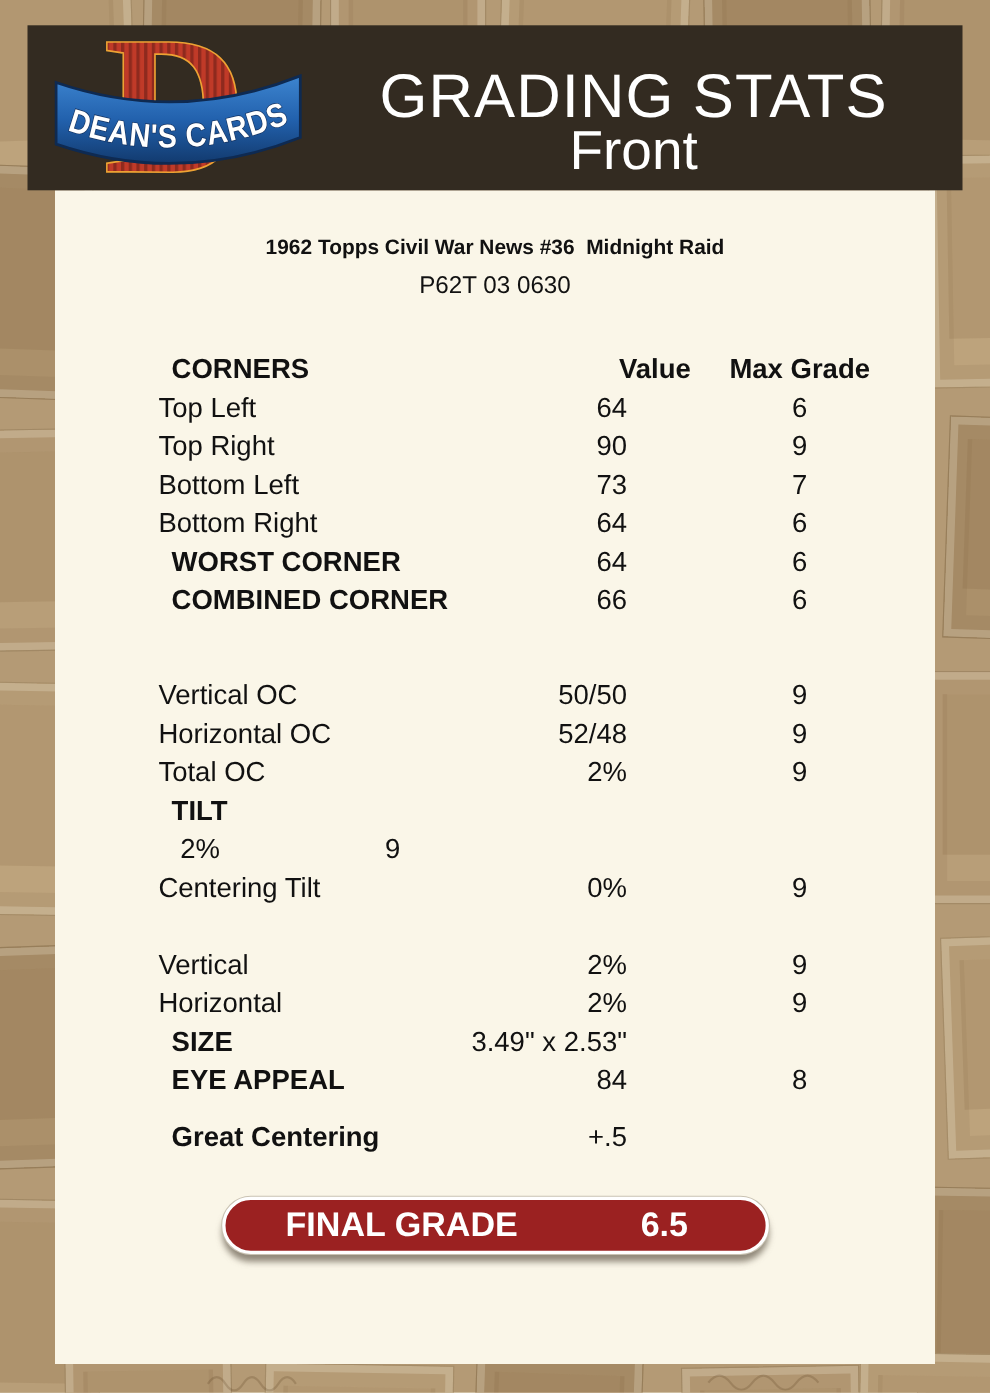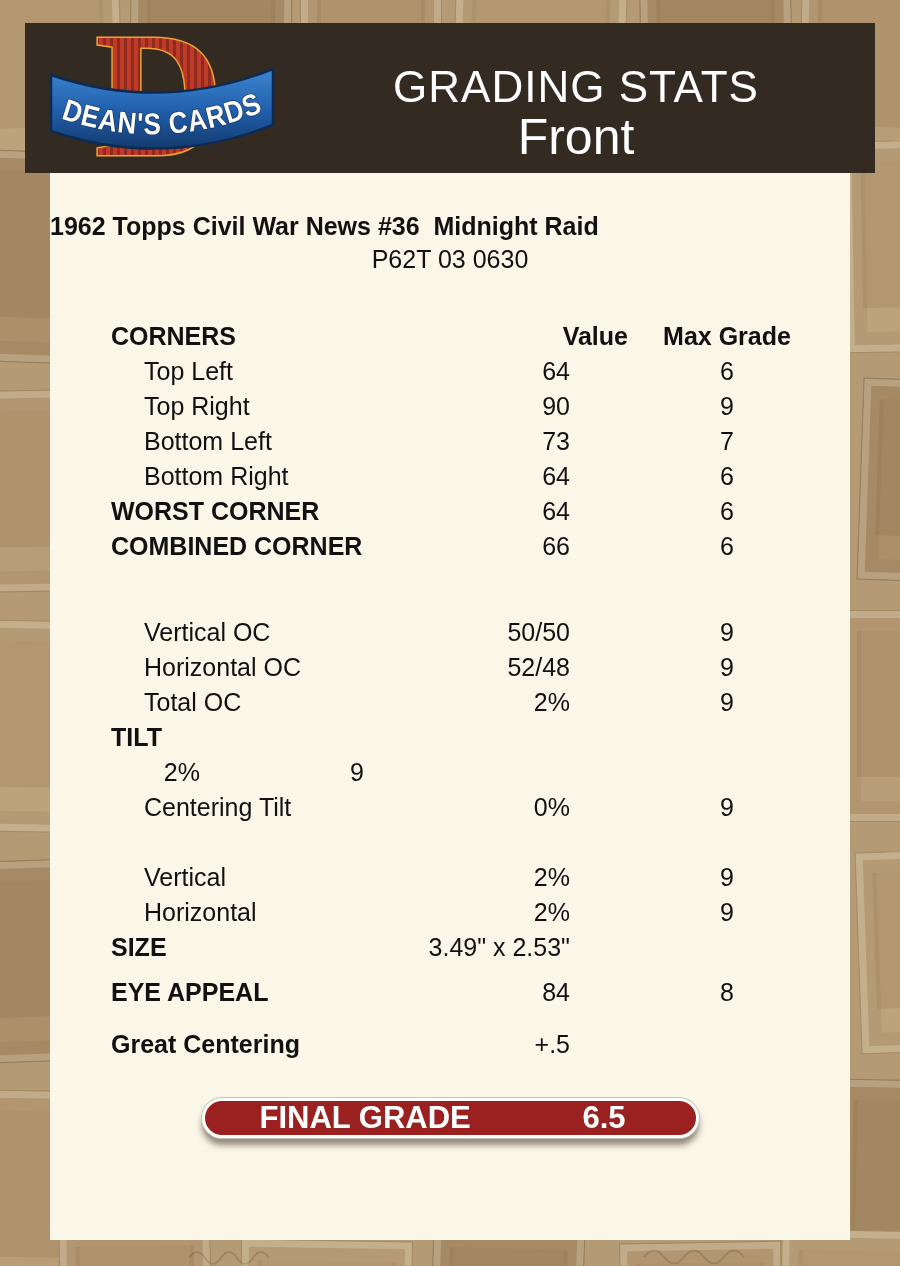--- a/index.html
+++ b/index.html
@@ -27,52 +27,52 @@
   .scribble{position:absolute;opacity:.55;}
 
   
   .header-band{
     position:absolute;left:25px;top:23px;width:850px;height:150px;
     background:#332b21;z-index:2;
     display:flex;align-items:flex-start;
   }
   .logo-svg{margin:6px 0 0 22px;flex:0 0 auto;}
   .titles{flex:1;text-align:center;padding-top:36px;color:#fff;}
-  .main-title{font-size:44px;line-height:56px;font-weight:400;letter-spacing:1px;margin:0;}
+  .main-title{font-size:56px;line-height:56px;font-weight:400;letter-spacing:1px;margin:0;}
   .sub-title{font-size:50px;line-height:44px;font-weight:400;margin:0;}
 
   
   .panel{
     position:absolute;left:50px;top:173px;width:800px;height:1067px;
     background:#faf6e8;z-index:1;
   }
   .card-title{
-    margin-top:38px;text-align:left;font-size:25px;line-height:30px;
+    margin-top:38px;text-align:center;font-size:19px;line-height:30px;
     font-weight:bold;white-space:pre;
   }
-  .card-serial{text-align:center;font-size:25px;line-height:36px;}
+  .card-serial{text-align:center;font-size:22px;line-height:36px;}
 
   
   .stats{margin-top:42px;}
   .t-row{display:flex;height:35px;line-height:35px;font-size:25px;}
-  .t-row .lbl{flex:1;padding-left:61px;white-space:nowrap;}
+  .t-row .lbl{flex:1;padding-left:106px;white-space:nowrap;}
   .t-row .val{width:150px;text-align:right;white-space:nowrap;}
   .t-row .max{width:280px;text-align:center;padding-left:34px;box-sizing:border-box;}
   .t-row.item .lbl{padding-left:94px;}
   .t-row.section .lbl{font-weight:bold;}
   .t-row.head .lbl{font-weight:bold;}
   .t-row.head .val{font-weight:bold;text-align:right;transform:translateX(58px);}
   .t-row.head .max{font-weight:bold;}
   .gap16{margin-top:16px;}
   .gap17{margin-top:17px;}
-  .gap18{margin-top:10px;}
+  .gap18{margin-top:0;}
 
   
   .final-grade{
-    margin:36px auto 0;width:497px;height:40px;box-sizing:border-box;
+    margin:36px auto 0;width:497px;height:52px;box-sizing:border-box;
     background:#9b2121;border:3px solid #ffffff;border-radius:26px;
     box-shadow:0 0 0 1px #c9c2b2, 0 7px 6px rgba(110,100,85,.75);
     display:flex;align-items:center;justify-content:space-between;
     padding:0 70px 0 55px;color:#fff;font-size:31px;font-weight:bold;
     cursor:pointer;
   }
 </style>
 </head>
 <body>
 

